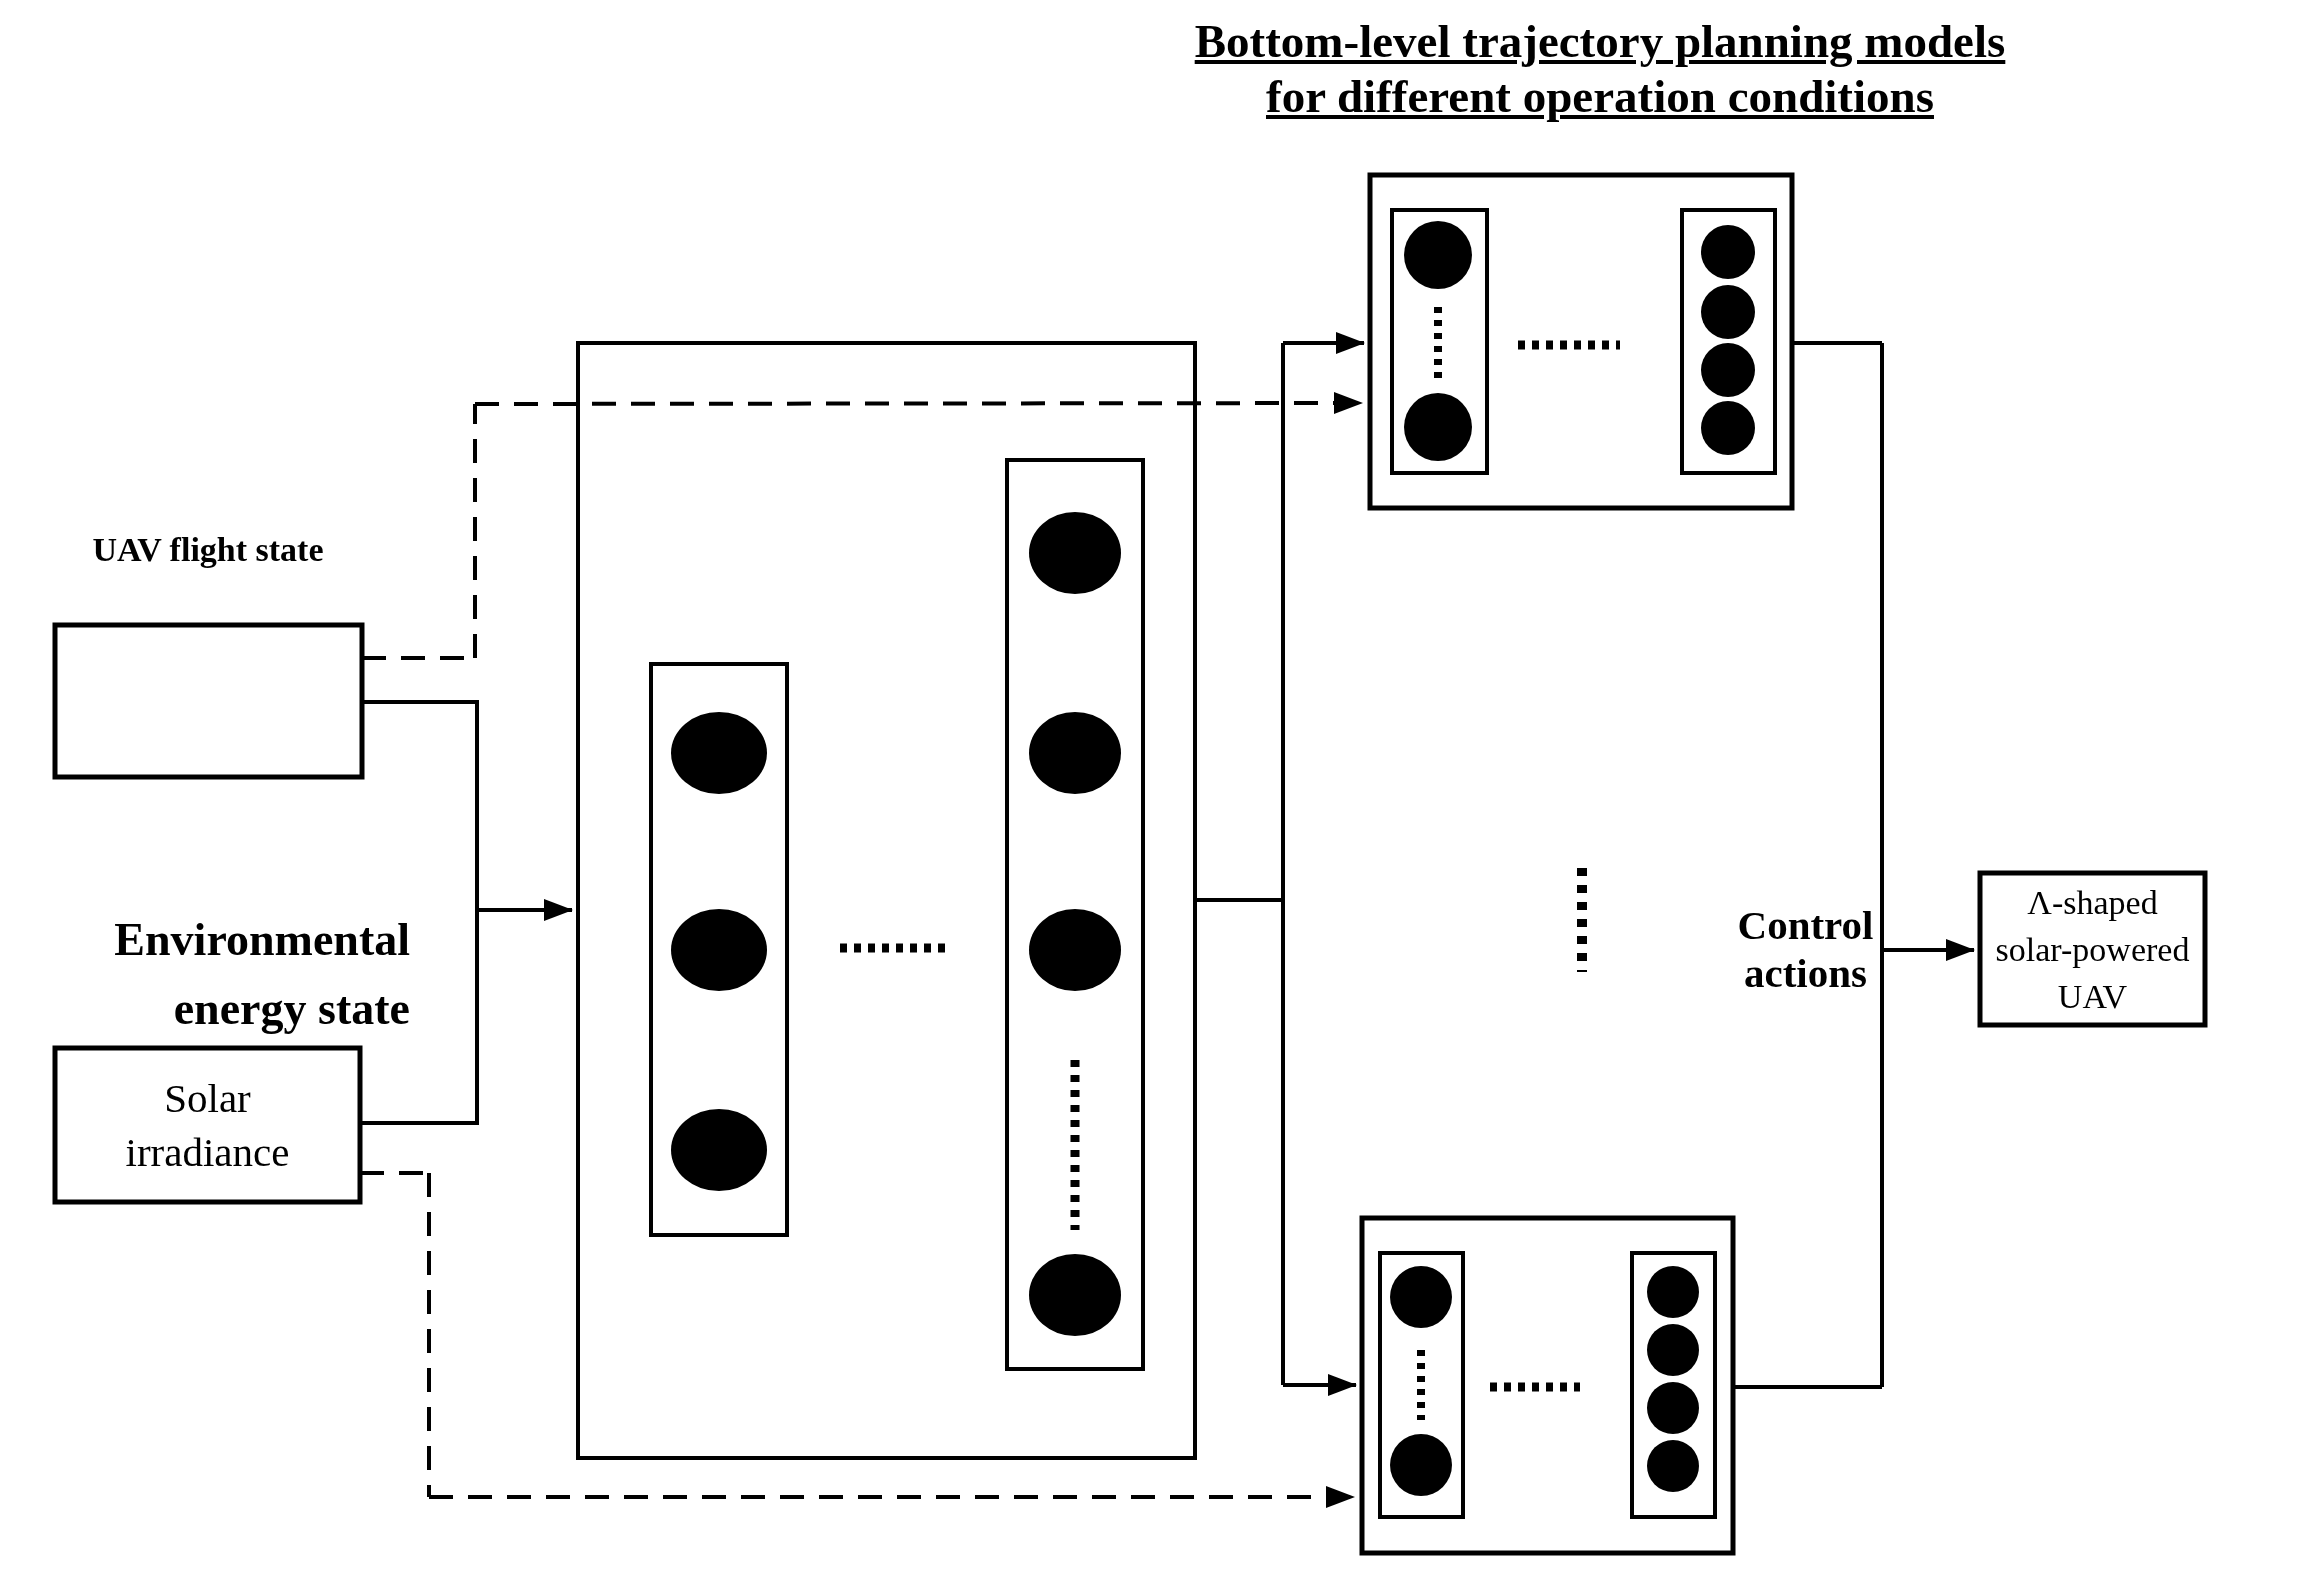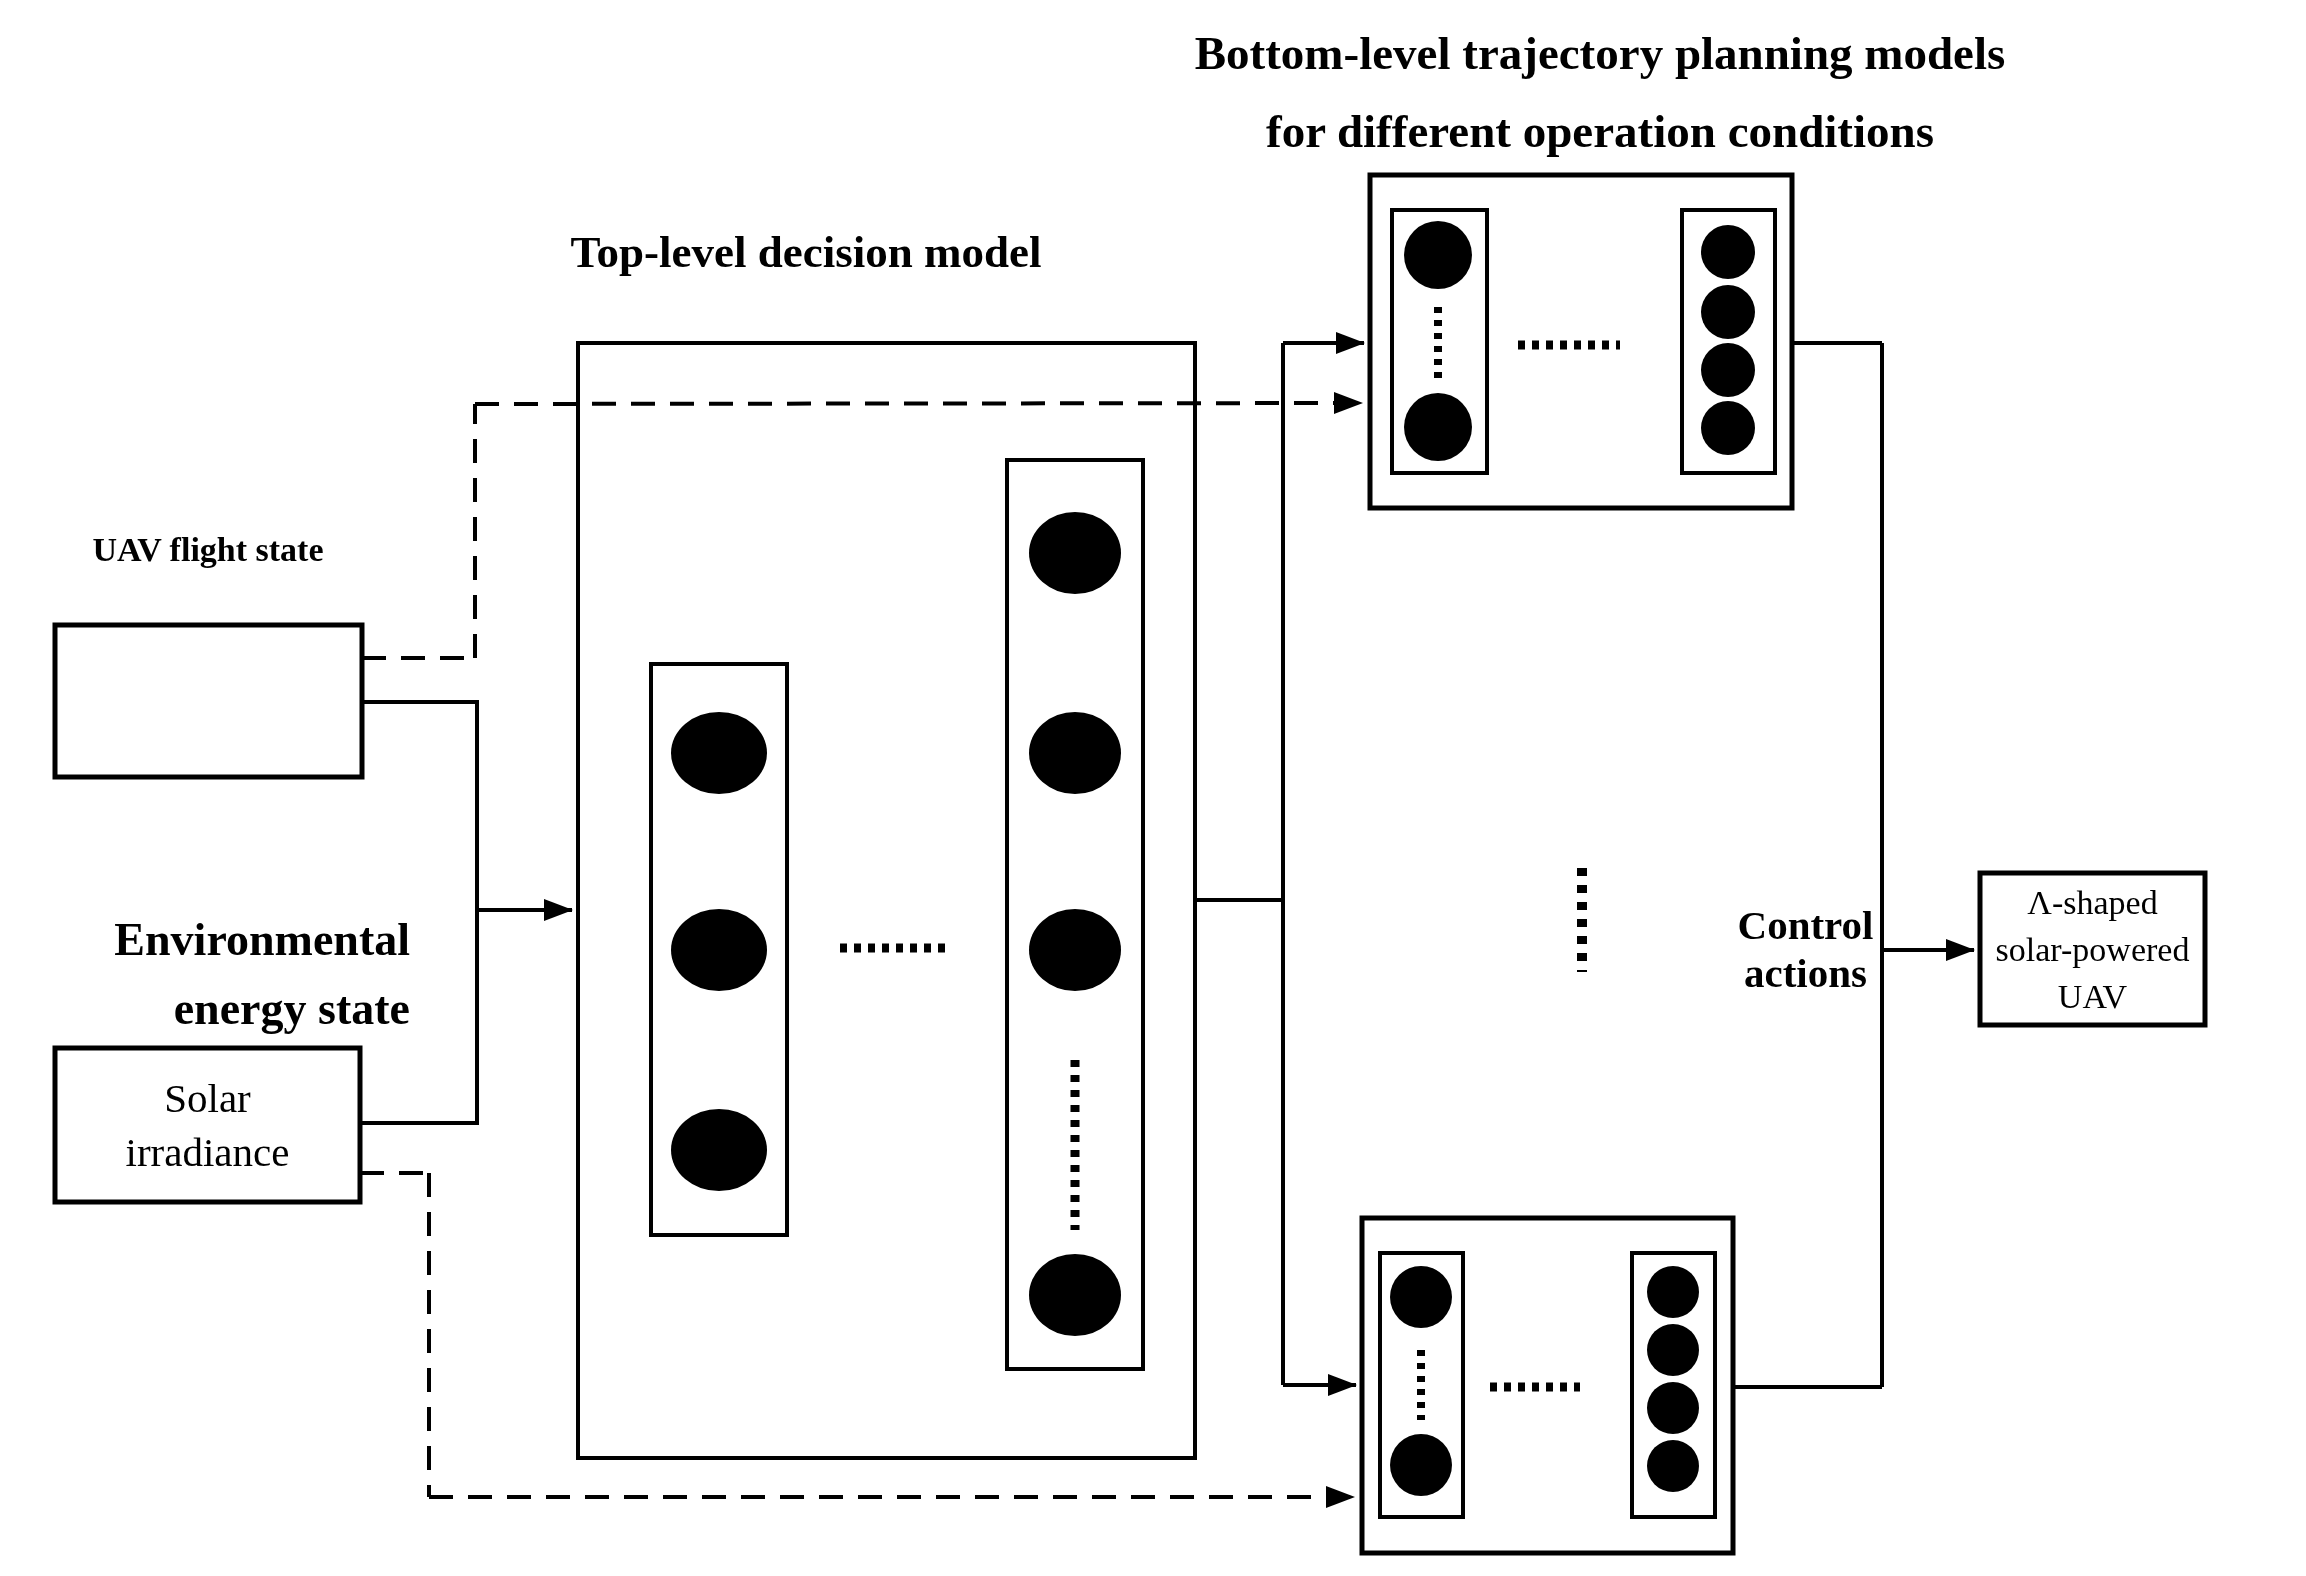--- a/index.html
+++ b/index.html
@@ -12,21 +12,21 @@
     overflow:hidden;
   }
   #wires { position:absolute; left:0; top:0; width:2306px; height:1576px; }
   .txt { position:absolute; white-space:pre-line; color:#000; }
   .bold { font-weight:bold; font-family:"Liberation Serif", serif; }
   .center { text-align:center; }
   .boxtext {
     position:absolute; display:flex; align-items:center; justify-content:center;
     text-align:center; white-space:pre-line;
   }
-  .title      { left:900px;  top:14px;   width:1400px; font-size:47px; line-height:78px; }
+  .title      { left:900px;  top:14px;   width:1400px; font-size:47px; line-height:55px;text-decoration:underline; }
   .toplabel   { left:506px;  top:226px;  width:600px;  font-size:45px; }
   .uavlabel   { left:18px;   top:531px;  width:380px;  font-size:34px; }
   .envlabel   { left:10px;   top:905px;  width:400px;  font-size:46px; line-height:69px;text-align:right; }
   .ctrllabel  { left:1703px; top:901px;  width:205px;  font-size:41px; line-height:48px; }
   .uavbox     { left:55px;   top:625px;  width:307px;  height:152px; font-size:37px; line-height:48px; }
   .solarbox   { left:55px;   top:1048px; width:305px;  height:154px; font-size:41px; line-height:54px; }
   .uavoutbox  { left:1980px; top:873px;  width:225px;  height:152px; font-size:34px; line-height:47px; }
 </style>
 </head>
 <body>
@@ -111,21 +111,20 @@
       <line x1="475" y1="658" x2="475" y2="404"></line>
       <line x1="475" y1="404" x2="1362" y2="403" marker-end="url(#arrow)"></line>
       <line x1="360" y1="1173" x2="429" y2="1173"></line>
       <line x1="429" y1="1173" x2="429" y2="1497"></line>
       <line x1="429" y1="1497" x2="1354" y2="1497" marker-end="url(#arrow)"></line>
     </g>
   </svg>
 
   <div class="txt bold center title">Bottom-level trajectory planning models
 for different operation conditions</div>
-  <div class="txt bold center toplabel">Top-level decision model</div>
   <div class="txt bold center uavlabel">UAV flight state</div>
   <div class="txt bold center envlabel">Environmental
 energy state</div>
   <div class="txt bold center ctrllabel">Control
 actions</div>
 
   <div class="boxtext solarbox">Solar
 irradiance</div>
   <div class="boxtext uavoutbox">Λ-shaped
 solar-powered

